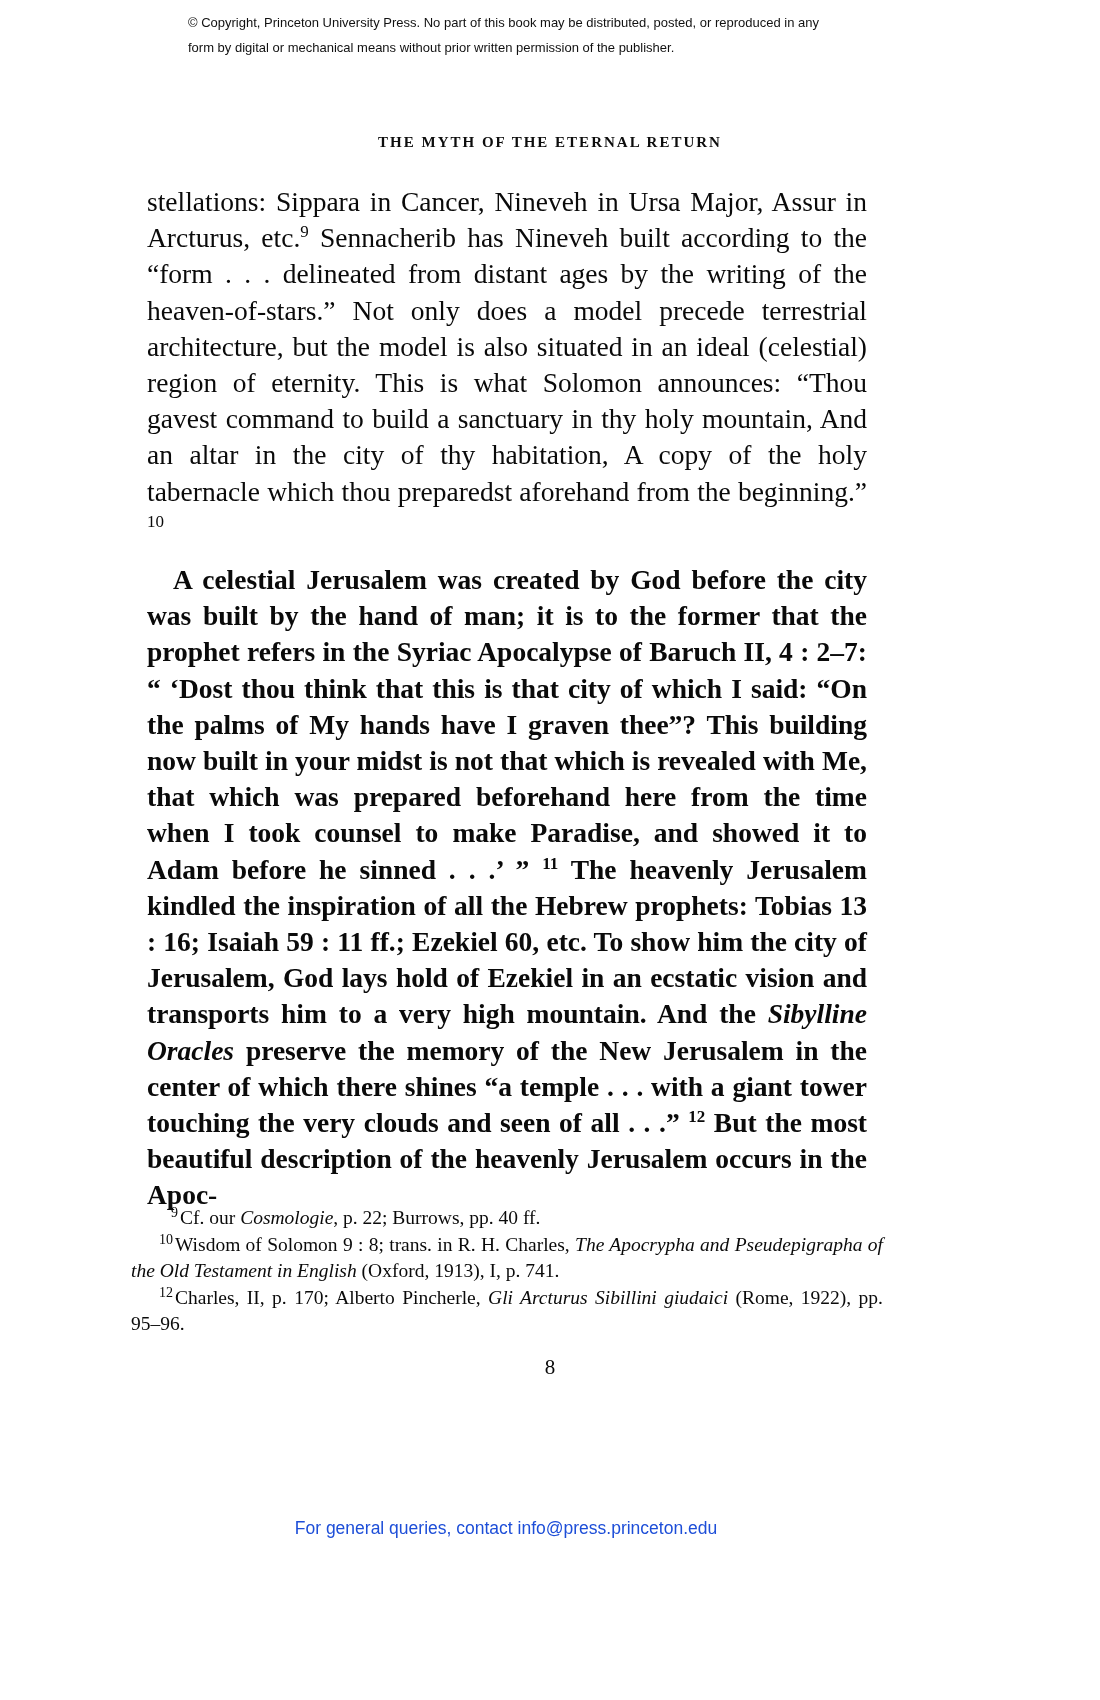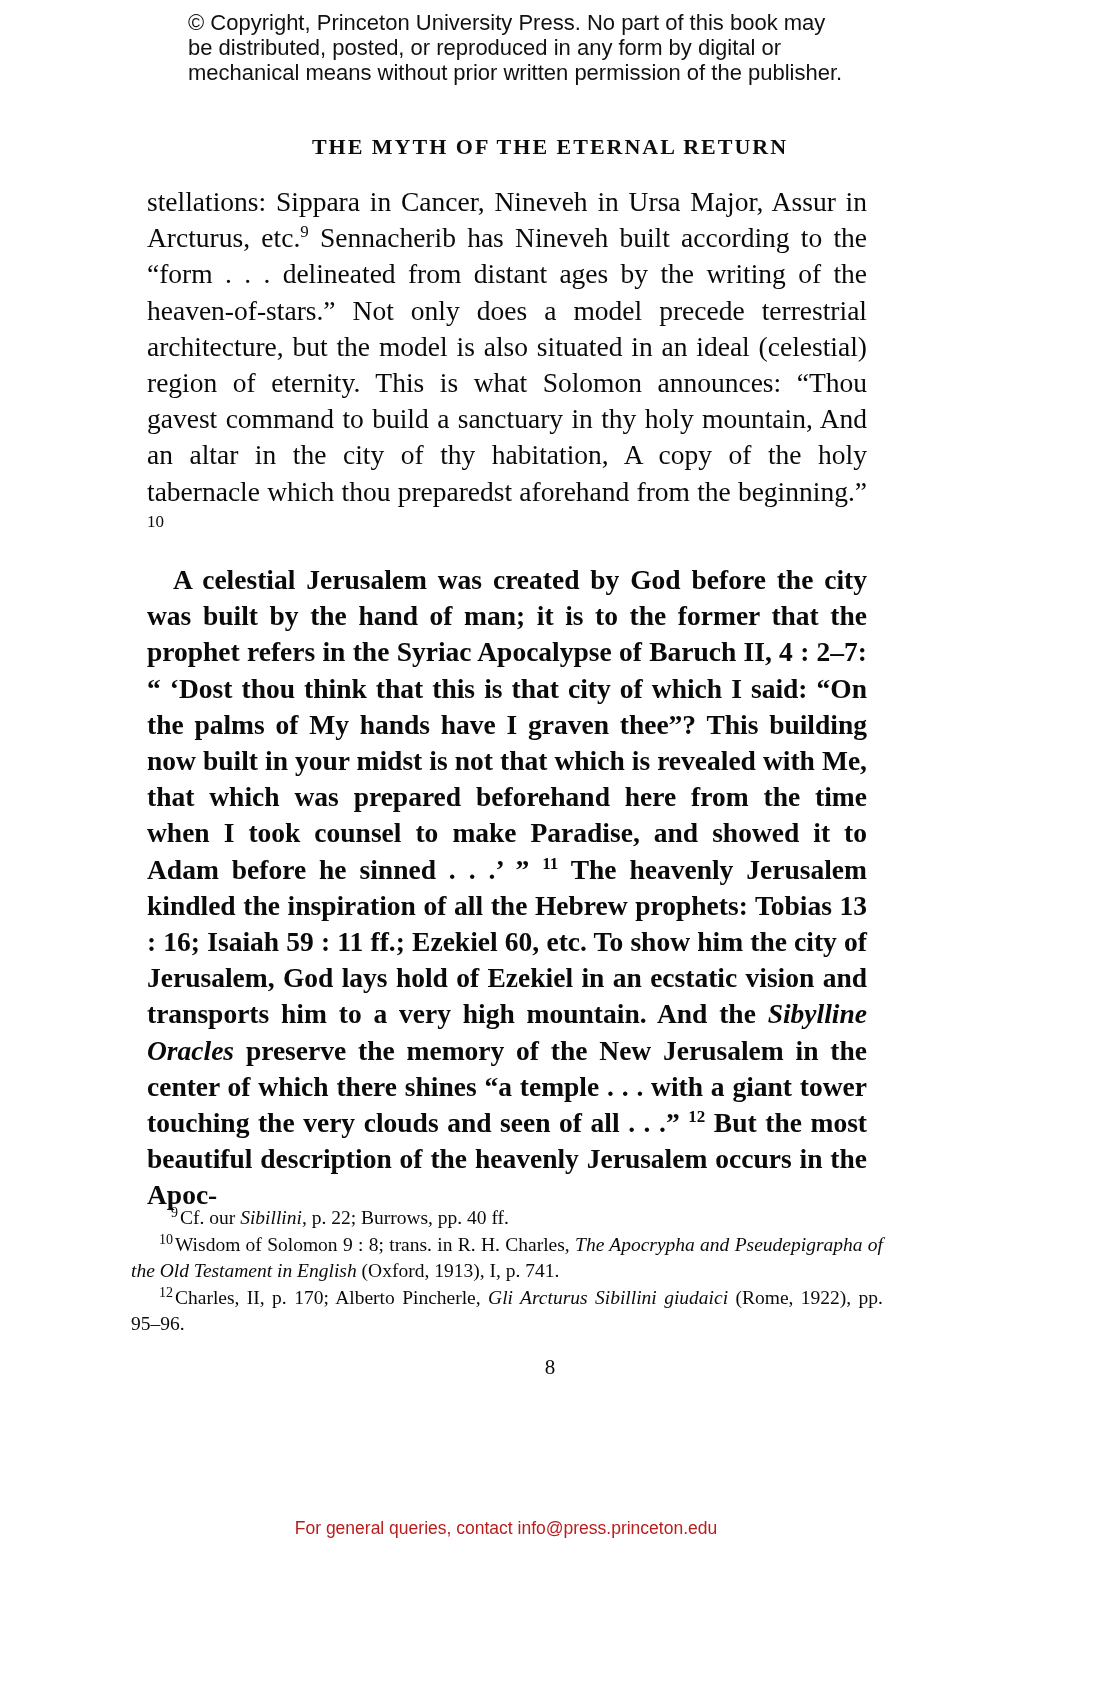--- a/index.html
+++ b/index.html
@@ -22,35 +22,35 @@
     box-sizing: border-box;
   }
 
   
   .copyright {
     position: absolute;
     left: 188px;
     top: 10px;
     width: 660px;
     font-family: "Liberation Sans", sans-serif;
-    font-size: 22px;
+    font-size: 13px;
     line-height: 25px;
     color: #111111;
     text-align: left;
   }
 
   
   .running-head {
     position: absolute;
     left: 0;
     top: 134px;
     width: 1100px;
     text-align: center;
     font-family: "Liberation Serif", serif;
-    font-size: 22px;
+    font-size: 15px;
     letter-spacing: 2.0px;
     font-weight: 600;
     color: #0d0d0d;
   }
 
   
   .body-block {
     position: absolute;
     left: 131px;
     top: 168px;
@@ -123,21 +123,21 @@
 
   
   .footer-query {
     position: absolute;
     left: 0;
     top: 1518px;
     width: 1012px;
     text-align: center;
     font-family: "Liberation Sans", sans-serif;
     font-size: 17.5px;
-    color: #b91c1c;
+    color: #1d4ed8;
   }
 </style>
 </head>
 <body>
 
 <div class="page">
 
   <div class="copyright">© Copyright, Princeton University Press. No part of this book may be distributed, posted, or reproduced in any form by digital or mechanical means without prior written permission of the publisher.</div>
 
   <div class="running-head">THE MYTH OF THE ETERNAL RETURN</div>
@@ -145,21 +145,21 @@
   <div class="body-block">
 
     <p class="body-par"><span>stellations: Sippara in Cancer, Nineveh in Ursa Major, Assur in Arcturus, etc.</span><span class="fn-ref">9</span><span> Sennacherib has Nineveh built according to the “form . . . delineated from distant ages by the writing of the heaven-of-stars.” Not only does a model precede terrestrial architecture, but the model is also situated in an ideal (celestial) region of eternity. This is what Solomon announces: “Thou gavest command to build a sanctuary in thy holy mountain, And an altar in the city of thy habitation, A copy of the holy tabernacle which thou preparedst aforehand from the beginning.” </span><span class="fn-ref">10</span></p>
 
     <p class="body-par indent"><span>A celestial Jerusalem was created by God before the city was built by the hand of man; it is to the former that the prophet refers in the Syriac Apocalypse of Baruch II, 4 : 2–7: “ ‘Dost thou think that this is that city of which I said: “On the palms of My hands have I graven thee”? This building now built in your midst is not that which is revealed with Me, that which was prepared beforehand here from the time when I took counsel to make Paradise, and showed it to Adam before he sinned . . .’ ” </span><span class="fn-ref">11</span><span> The heavenly Jerusalem kindled the inspiration of all the Hebrew prophets: Tobias 13 : 16; Isaiah 59 : 11 ff.; Ezekiel 60, etc. To show him the city of Jerusalem, God lays hold of Ezekiel in an ecstatic vision and transports him to a very high mountain. And the </span><span class="ital">Sibylline Oracles</span><span> preserve the memory of the New Jerusalem in the center of which there shines “a temple . . . with a giant tower touching the very clouds and seen of all . . .” </span><span class="fn-ref">12</span><span> But the most beautiful description of the heavenly Jerusalem occurs in the Apoc-</span></p>
 
   </div>
 
   <div class="footnotes">
 
-    <p class="fn first"><span class="marker">9</span><span>Cf. our </span><span class="ital">Sibillini</span><span>, p. 22; Burrows, pp. 40 ff.</span></p>
+    <p class="fn first"><span class="marker">9</span><span>Cf. our </span><span class="ital">Cosmologie</span><span>, p. 22; Burrows, pp. 40 ff.</span></p>
 
     <p class="fn hang"><span class="marker">10</span><span>Wisdom of Solomon 9 : 8; trans. in R. H. Charles, </span><span class="ital">The Apocrypha and Pseudepigrapha of the Old Testament in English</span><span> (Oxford, 1913), I, p. 741.</span></p>
 
 
     <p class="fn hang"><span class="marker">12</span><span>Charles, II, p. 170; Alberto Pincherle, </span><span class="ital">Gli Arcturus Sibillini giudaici</span><span> (Rome, 1922), pp. 95–96.</span></p>
 
   </div>
 
   <div class="folio">8</div>
 

